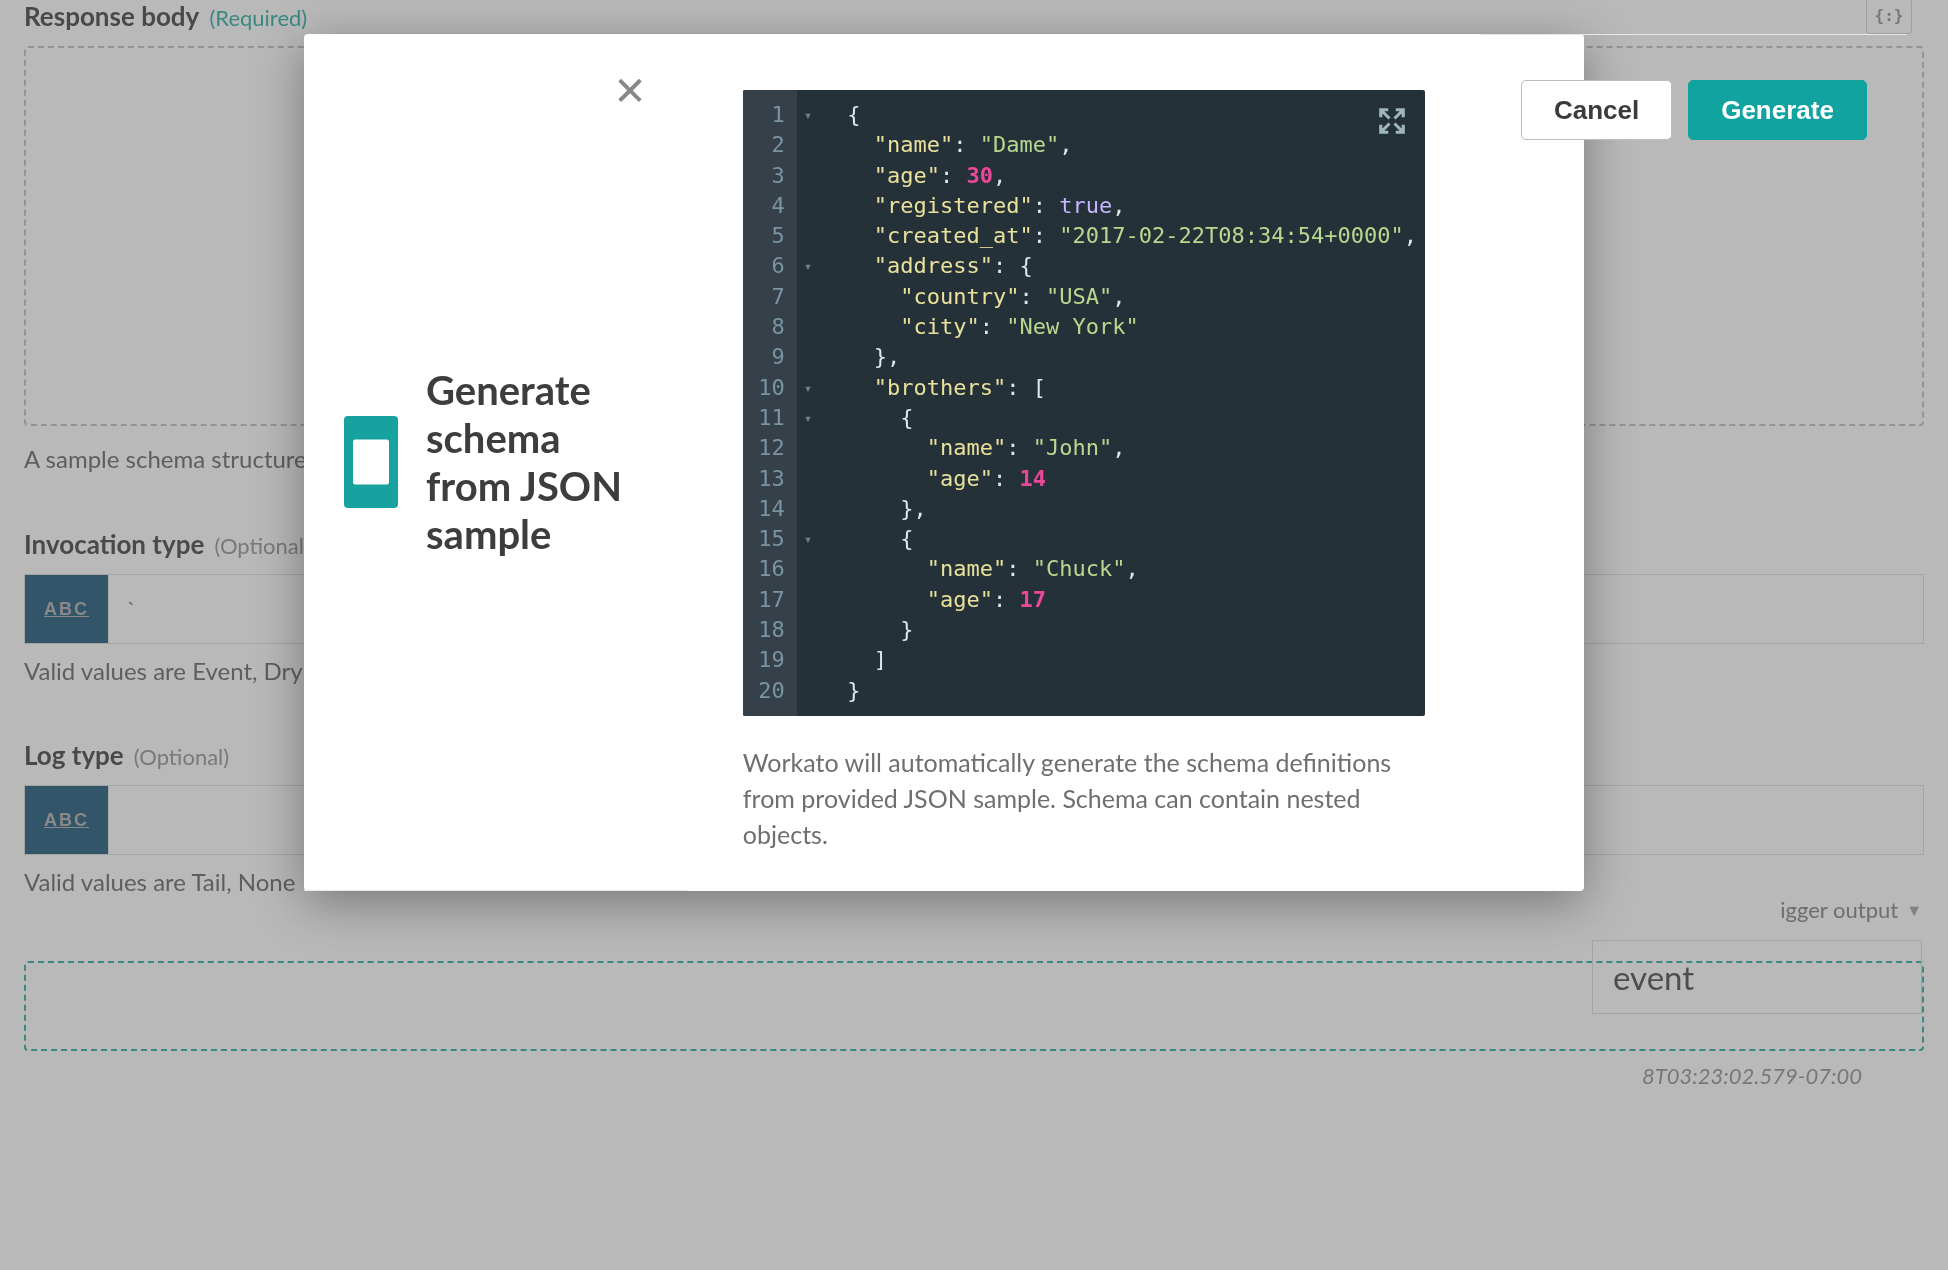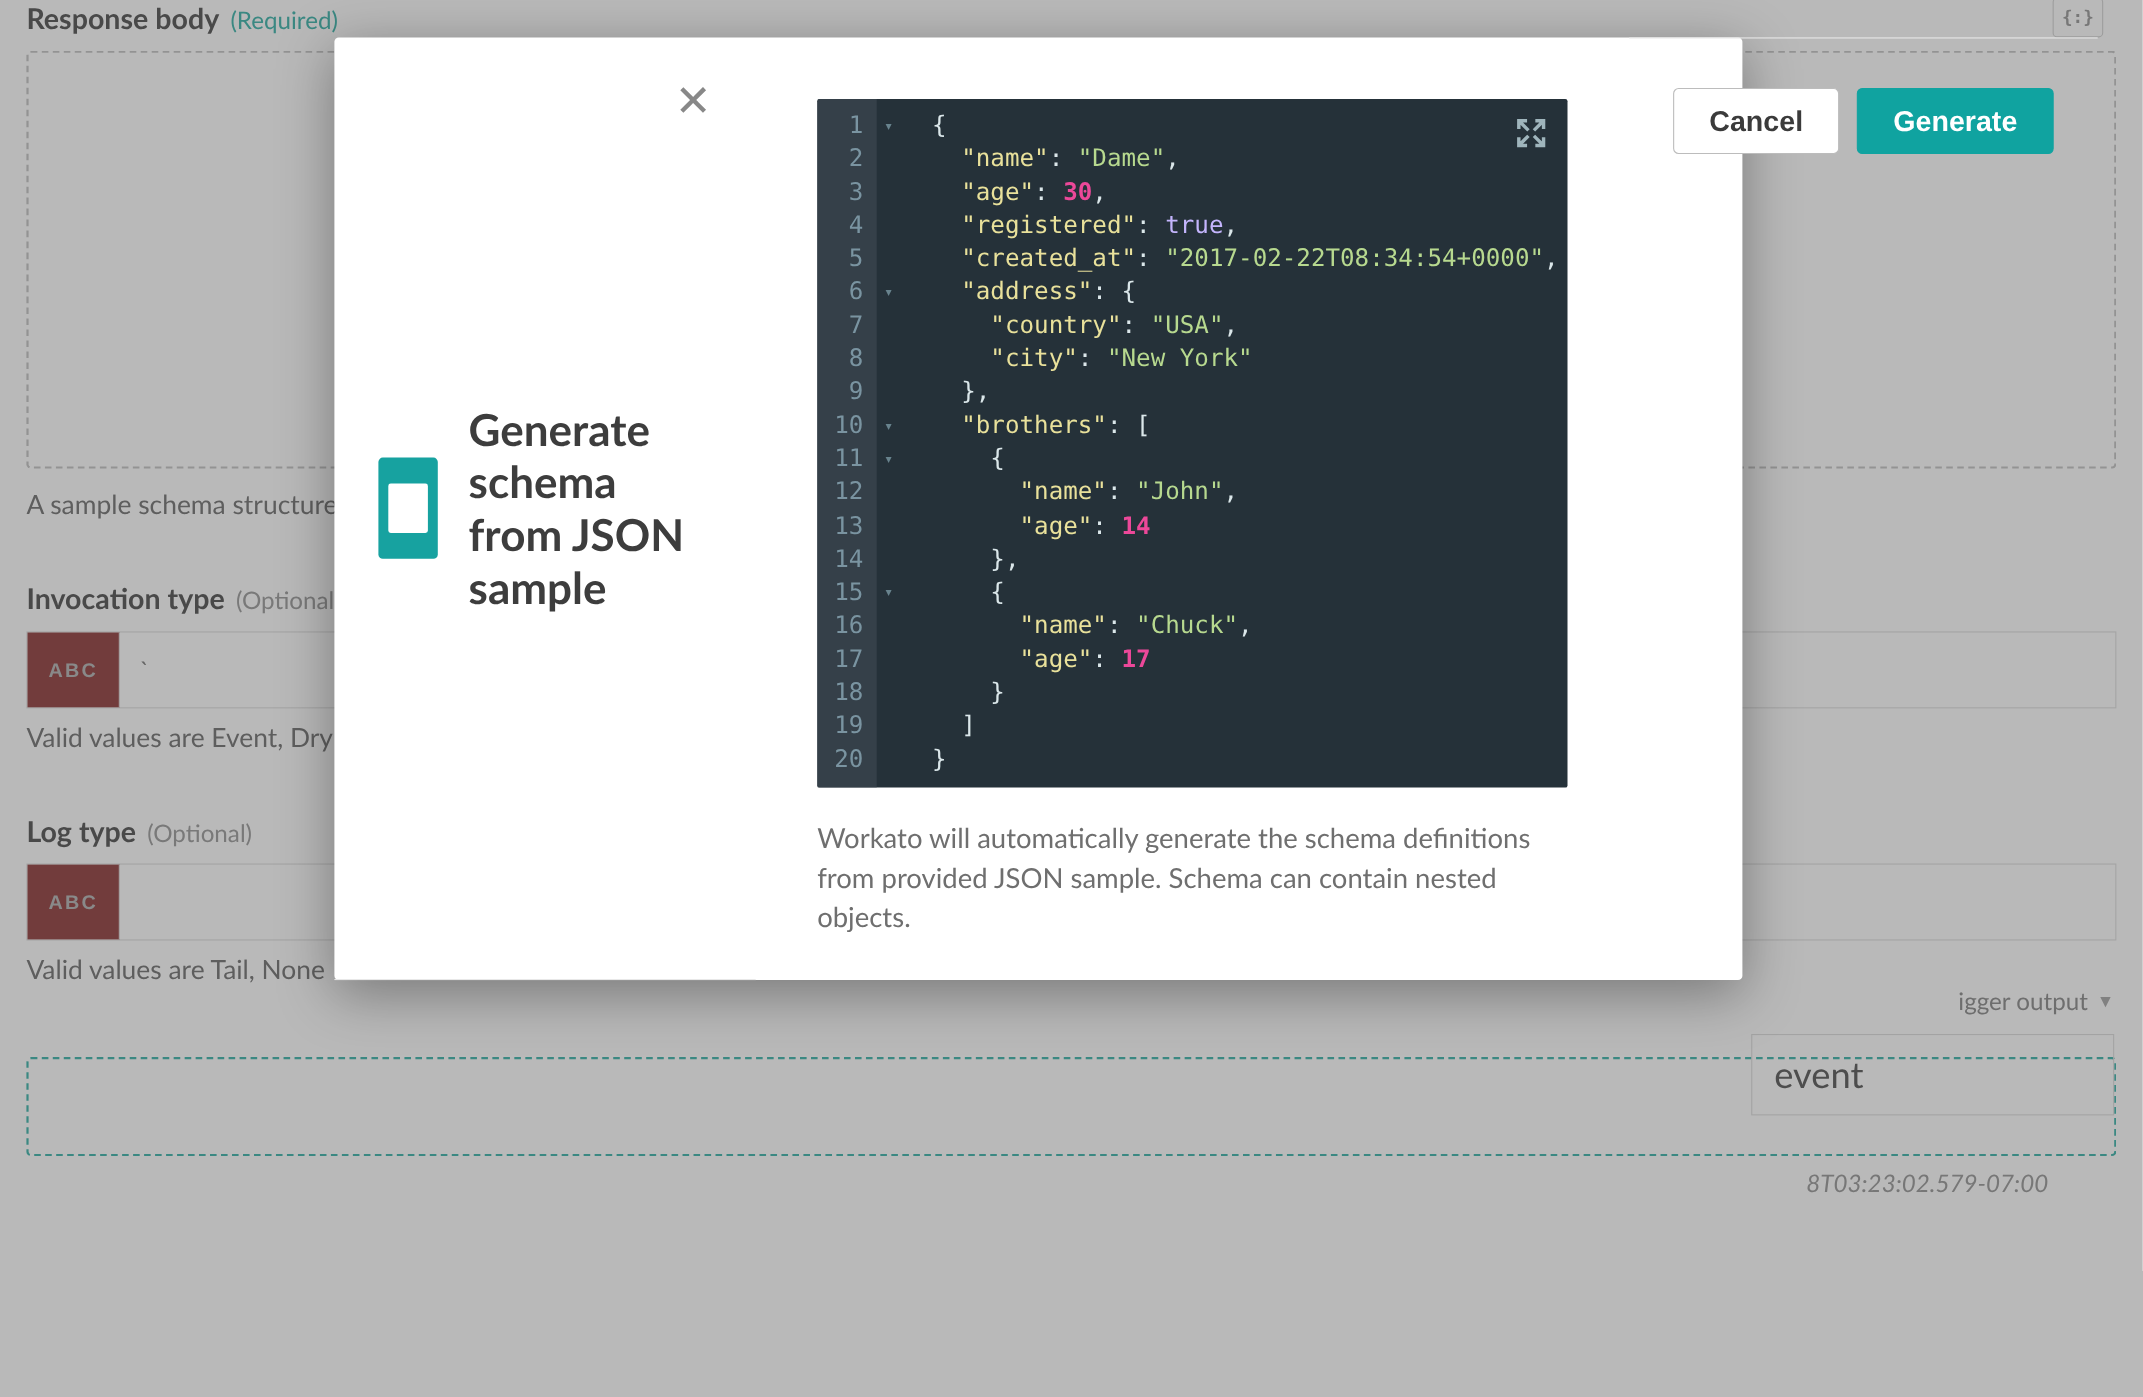--- a/index.html
+++ b/index.html
@@ -9,21 +9,21 @@
   
   .bg-form { position:absolute; inset:0; padding:0 24px; }
   .field-block { margin-top:0; }
   .field-label { font-size:26px; font-weight:700; color:#333; display:inline-block; }
   .field-note  { font-size:22px; color:#8a8a8a; display:inline-block; margin-left:6px; }
   .required    { color:#1aa79c; }
   .dashed-box  { border:2px dashed #bbb; border-radius:4px; min-height:380px; margin-top:14px; position:relative; }
   .code-icon-btn { position:absolute; top:-50px; right:10px; width:46px; height:36px; border:1px solid #ccc; border-radius:4px; background:#fff; display:flex; align-items:center; justify-content:center; color:#888; font:600 16px/1 monospace; }
   .helper-text { font-size:24px; color:#5a5a5a; margin-top:16px; line-height:1.4; max-width:900px; }
   .abc-row { display:flex; align-items:stretch; border:1px solid #d9d9d9; background:#fff; height:70px; margin-top:14px; }
-  .abc-cell { width:84px; display:flex; align-items:center; justify-content:center; font:700 18px/1 "Helvetica Neue",Arial; color:#a8a8a8; letter-spacing:2px; background:#7f1d1d; border-right:1px solid #e3e3e3; }
+  .abc-cell { width:84px; display:flex; align-items:center; justify-content:center; font:700 18px/1 "Helvetica Neue",Arial; color:#a8a8a8; letter-spacing:2px; background:#0c4a6e; border-right:1px solid #e3e3e3;text-decoration:underline; }
   .abc-input { flex:1; padding:0 18px; font-size:22px; color:#666; display:flex; align-items:center; }
   .section-sep { margin-top:52px; }
   .right-panel-hint { position:absolute; top:896px; right:26px; color:#777; font-size:22px; display:flex; align-items:center; gap:8px; }
   .right-panel-hint .chev { font-size:16px; color:#999; }
   .right-event-box { position:absolute; top:940px; right:26px; width:330px; height:74px; border:1px solid #d8d8d8; display:flex; align-items:center; padding:0 20px; font-size:33px; color:#3b3b3b; }
   .right-timestamp { position:absolute; top:1062px; right:86px; color:#888; font-size:22px; font-style:italic; }
 
   
   .dimmer { position:absolute; inset:0; background:rgba(100,100,100,.45); }
 

